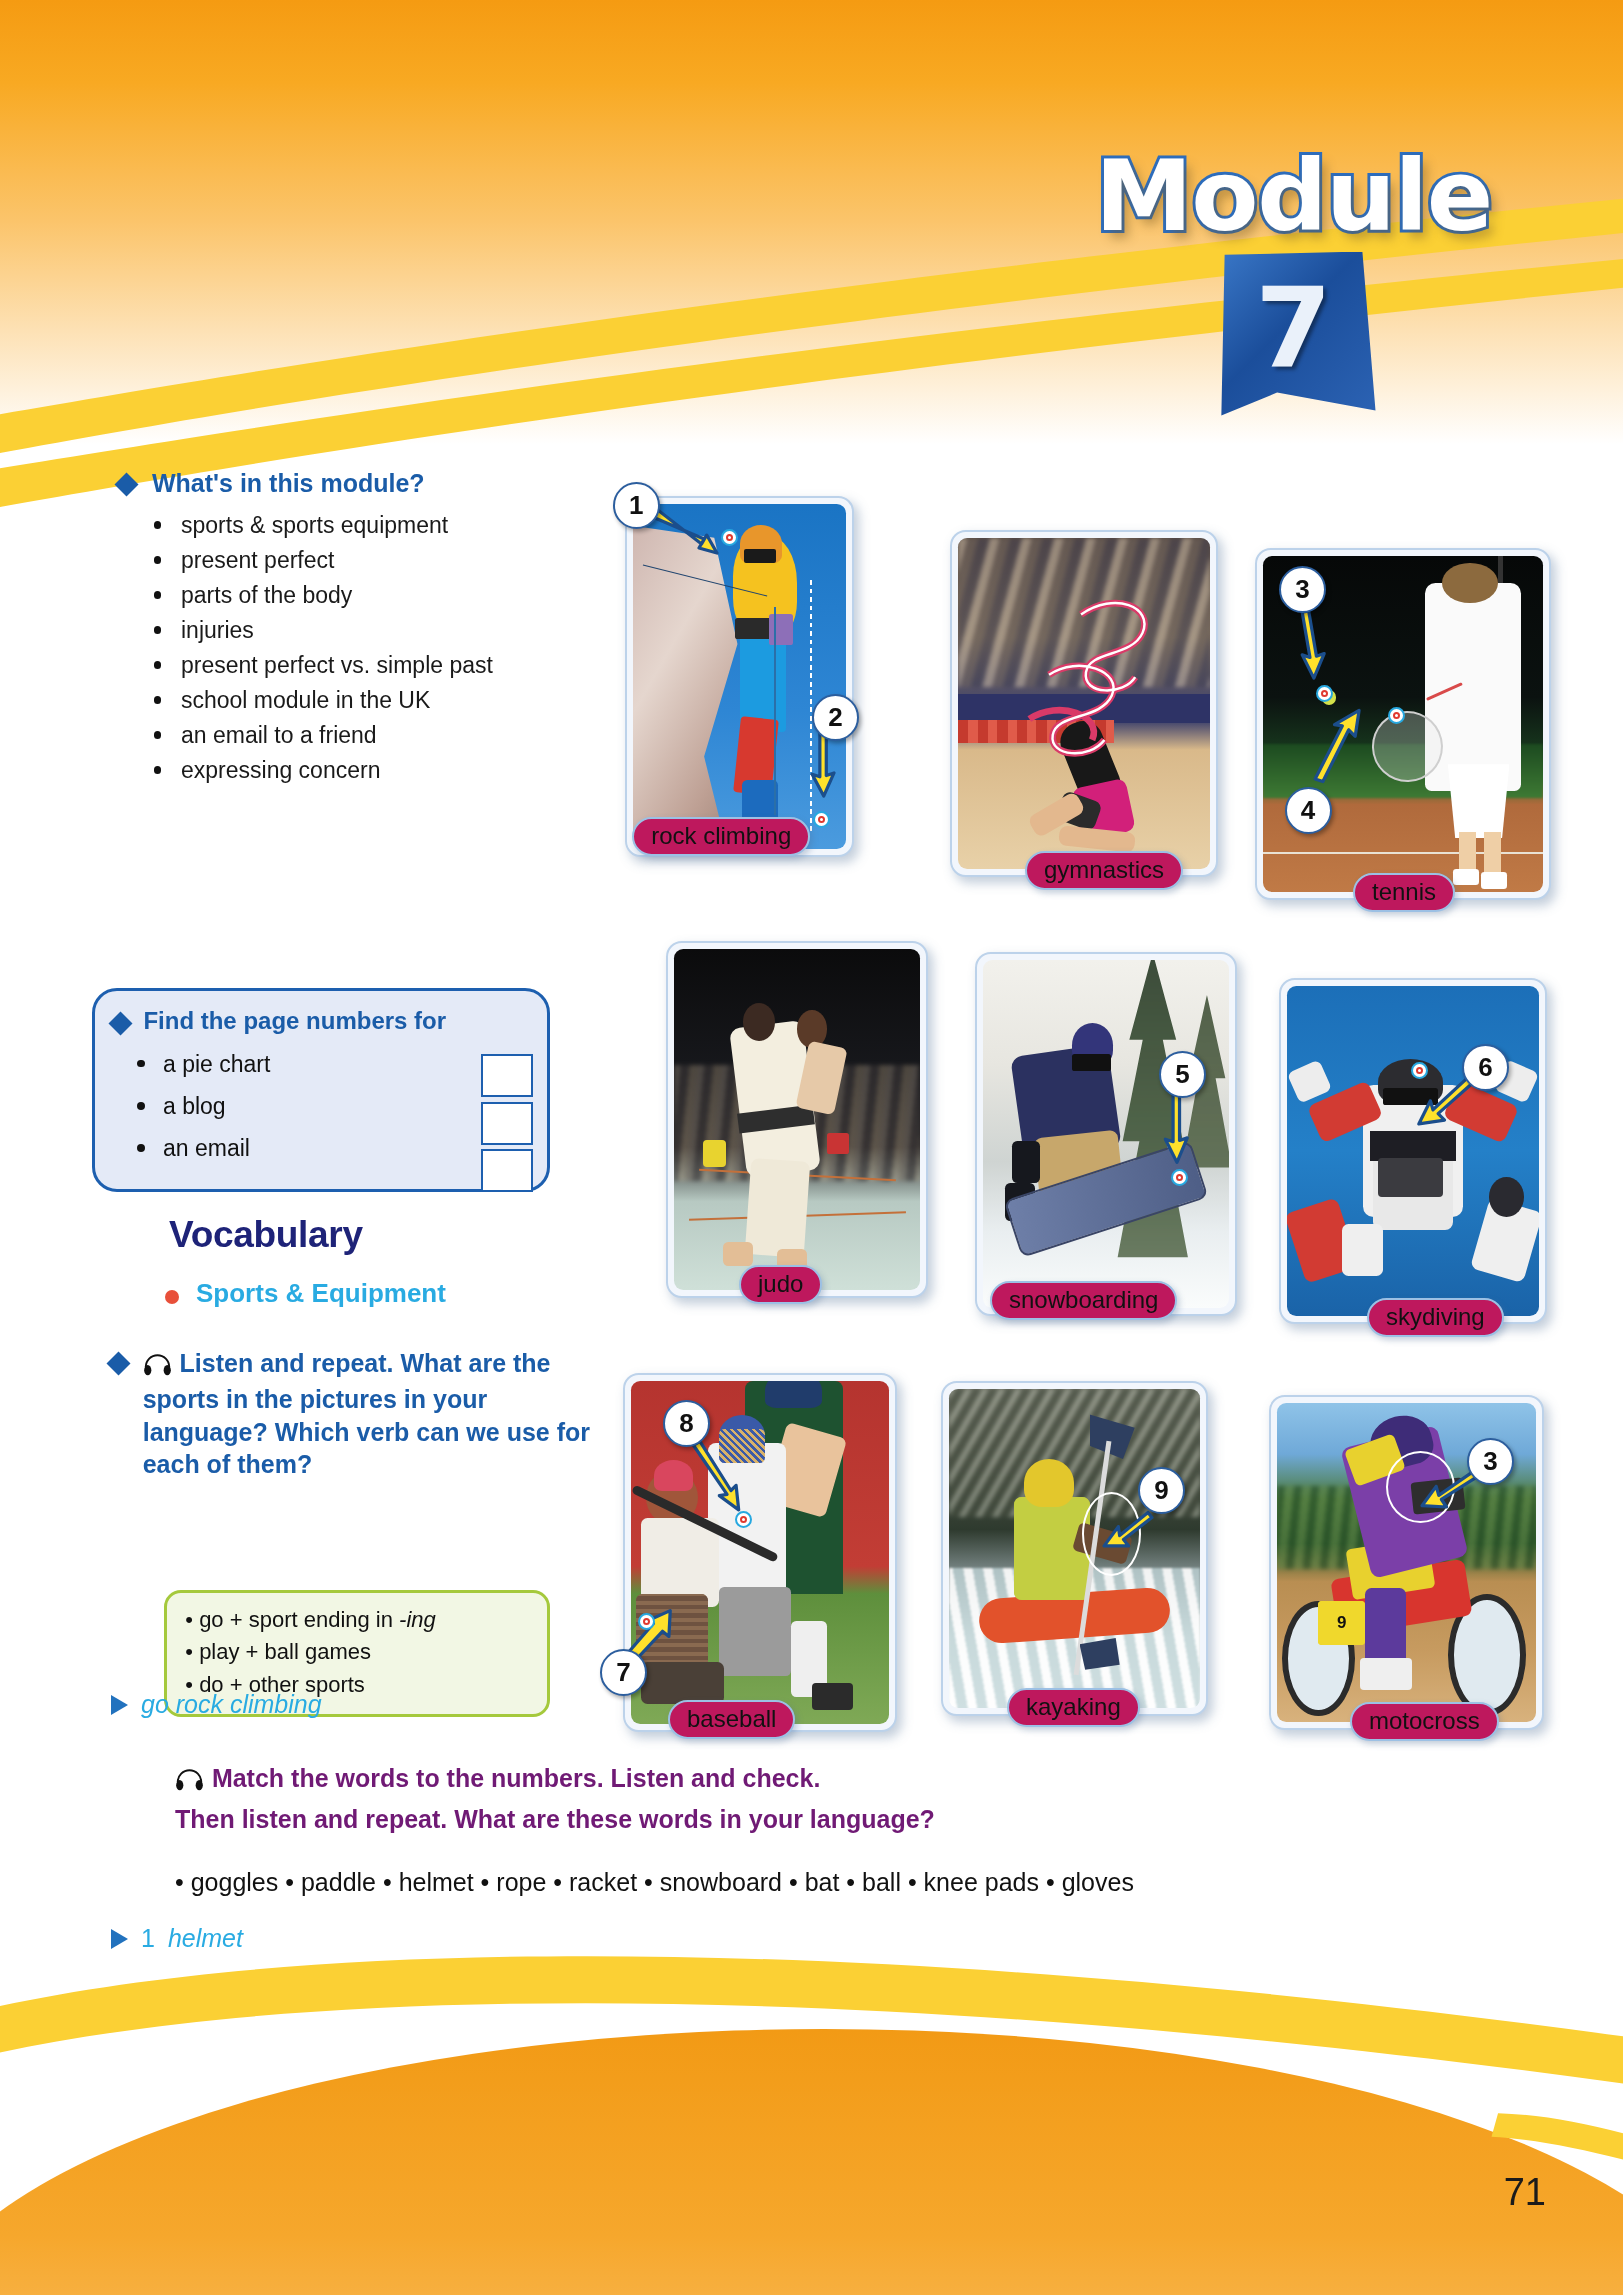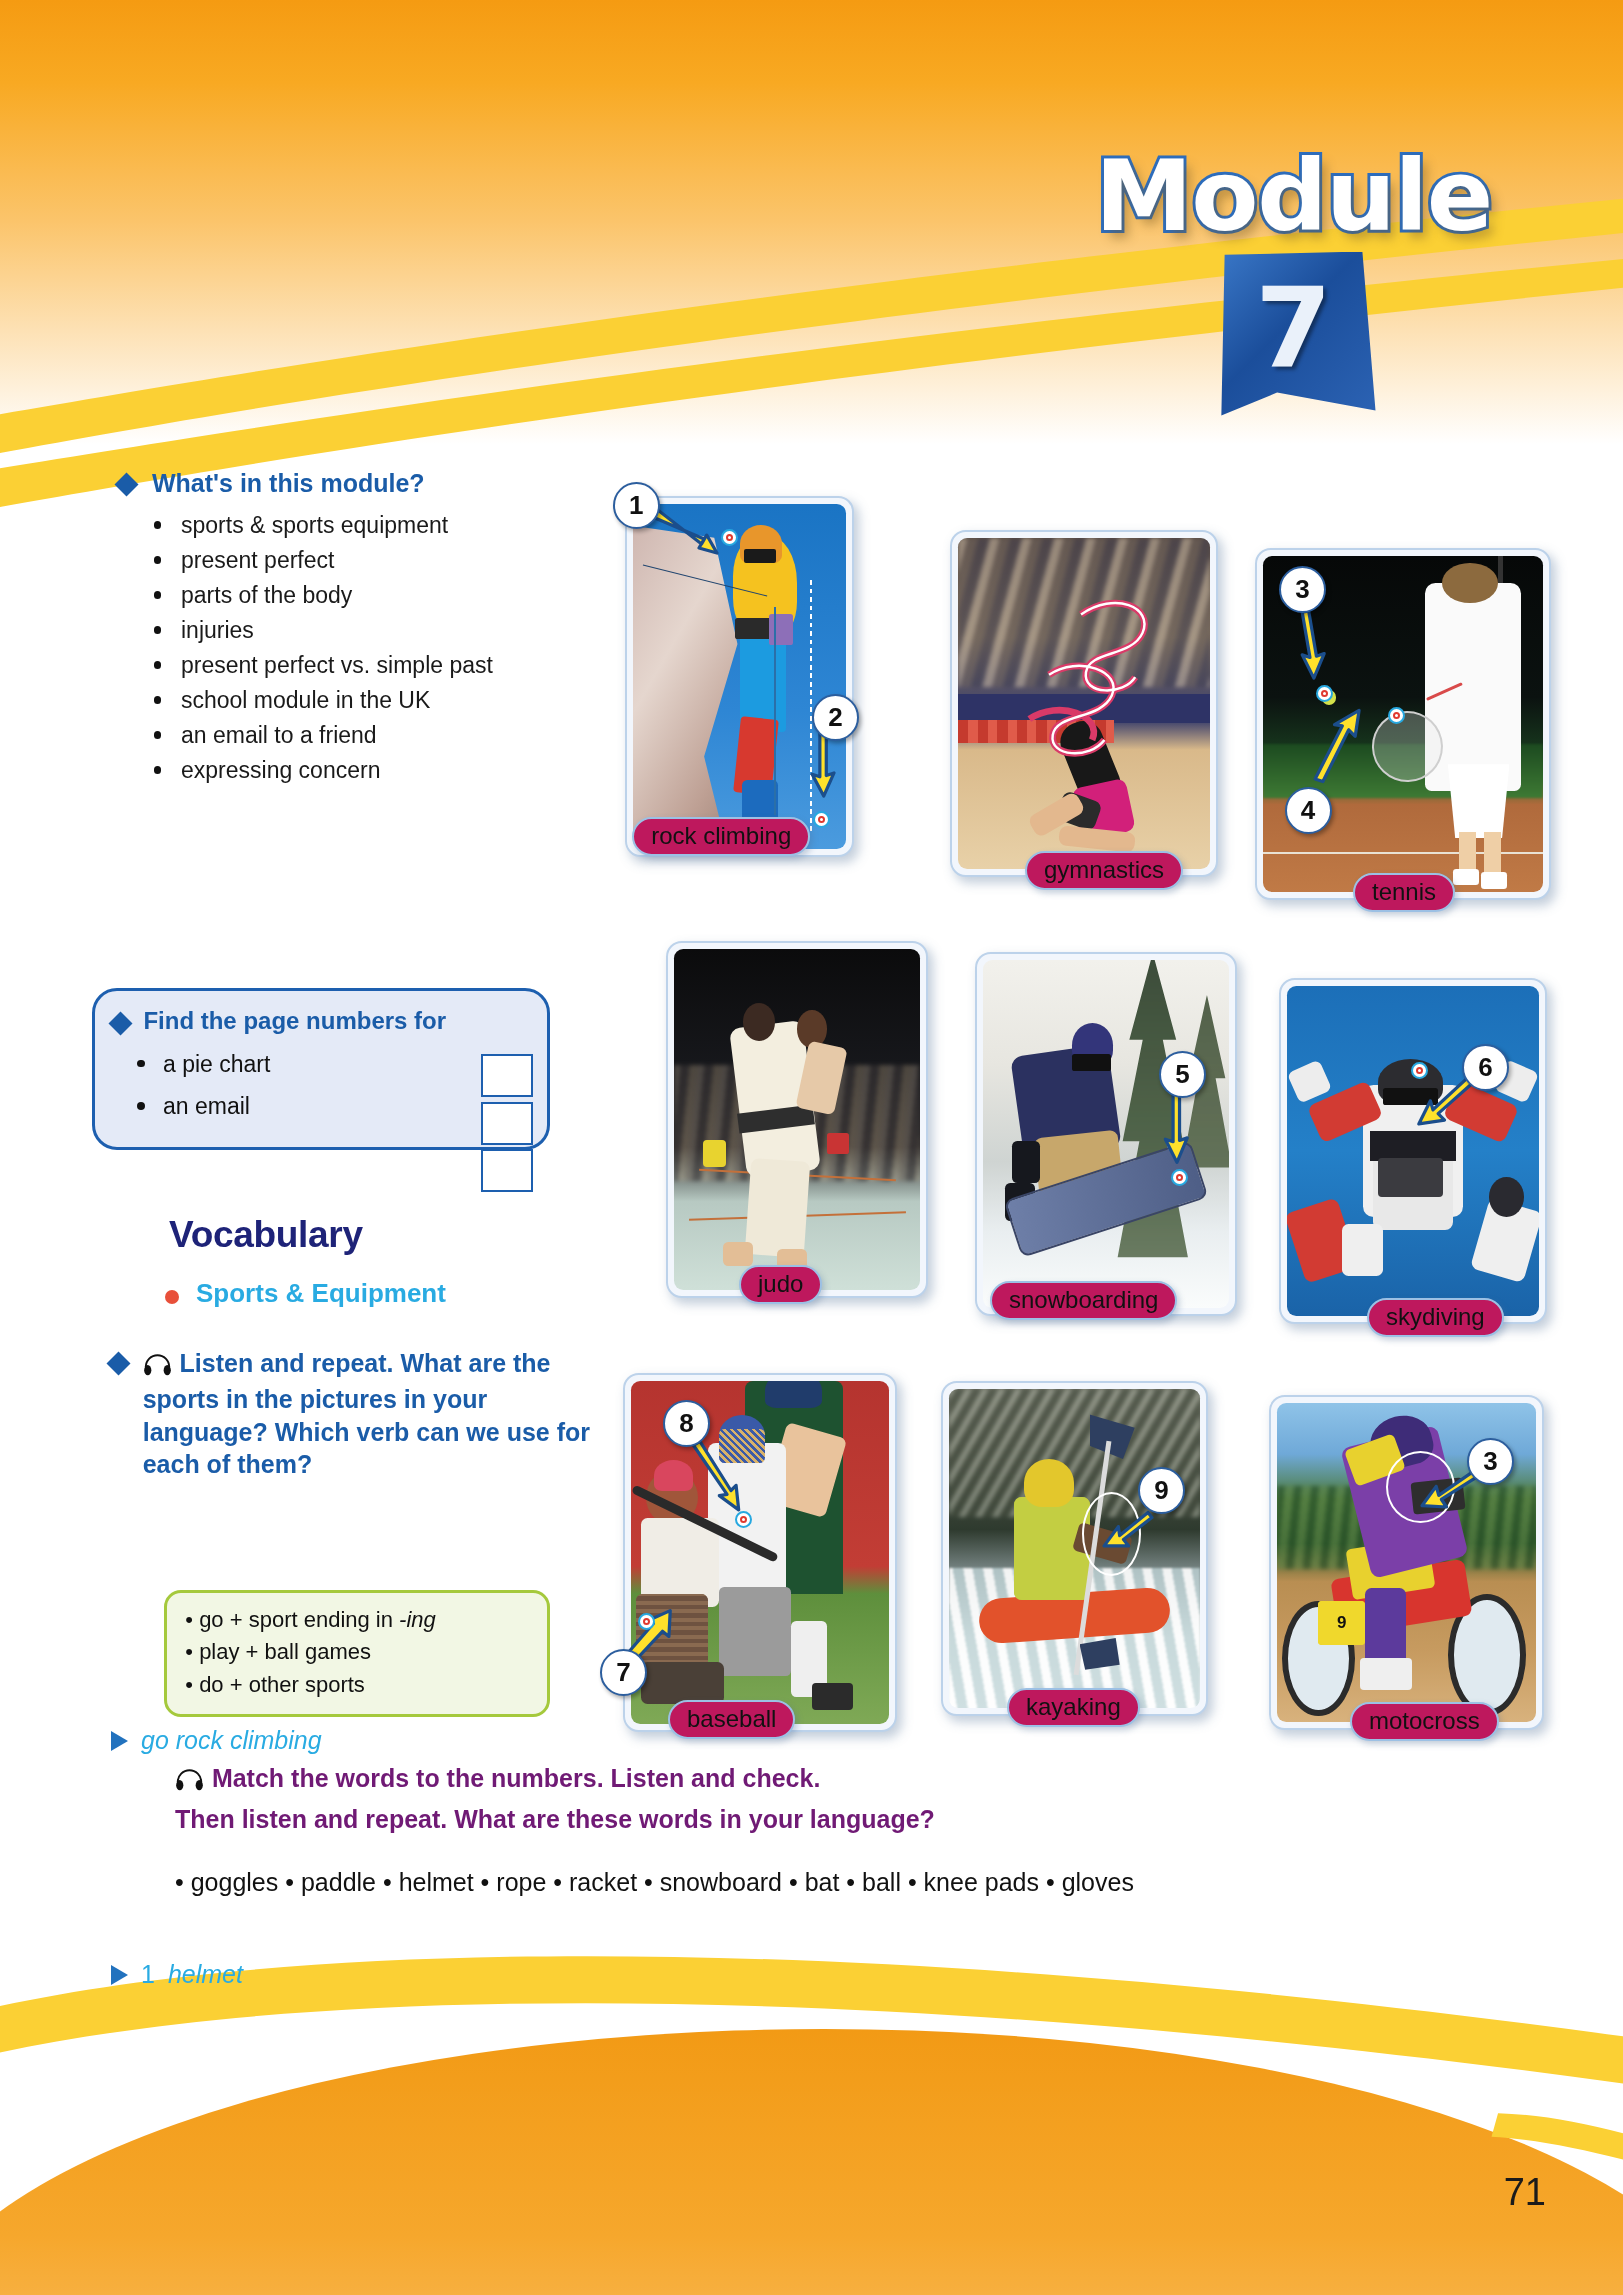--- a/index.html
+++ b/index.html
@@ -73,21 +73,21 @@
   .hp{display:inline-block;vertical-align:-3.9px;margin-right:7.9px;}
 
   
   .green-box{position:absolute;left:164px;top:1590px;width:386px;
     border:3.3px solid #A5C93C;border-radius:17px;background:#F2F7E4;padding:10.5px 18.3px 13px;
     box-sizing:border-box;}
   .green-box div{font-size:22px;color:#111;line-height:1.48;}
   .green-box i{font-style:italic;}
 
   
-  .ex-line{position:absolute;display:flex;gap:13px;align-items:center;margin-top:36px;}
+  .ex-line{position:absolute;display:flex;gap:13px;align-items:center;}
   .tri{width:0;height:0;border-left:17px solid #2272BE;border-top:10.5px solid transparent;
     border-bottom:10.5px solid transparent;}
   .ex-txt{font-size:25px;font-style:italic;color:#29ABE2;}
 
   
   .match-block{position:absolute;left:175px;top:1760px;width:1309px;}
   .match-l{font-size:25px;font-weight:bold;color:#701a75;line-height:1.5;}
   .word-list{position:absolute;left:175px;top:1868px;font-size:25px;color:#111;}
 
   
@@ -151,20 +151,21 @@
   </ul>
 </div>
 
 <div class="find-box">
   <div class="find-head">
     <span class="diamond"></span>
     <span class="find-head-txt">Find the page numbers for</span>
   </div>
   <ul class="find-list">
     <li>a pie chart</li>
+    <li>a blog</li>
     <li>an email</li>
   </ul>
   <div class="find-boxes">
     <div class="bx"></div>
     <div class="bx"></div>
     <div class="bx"></div>
   </div>
 </div>
 
 <div class="vocab-h">Vocabulary</div>

